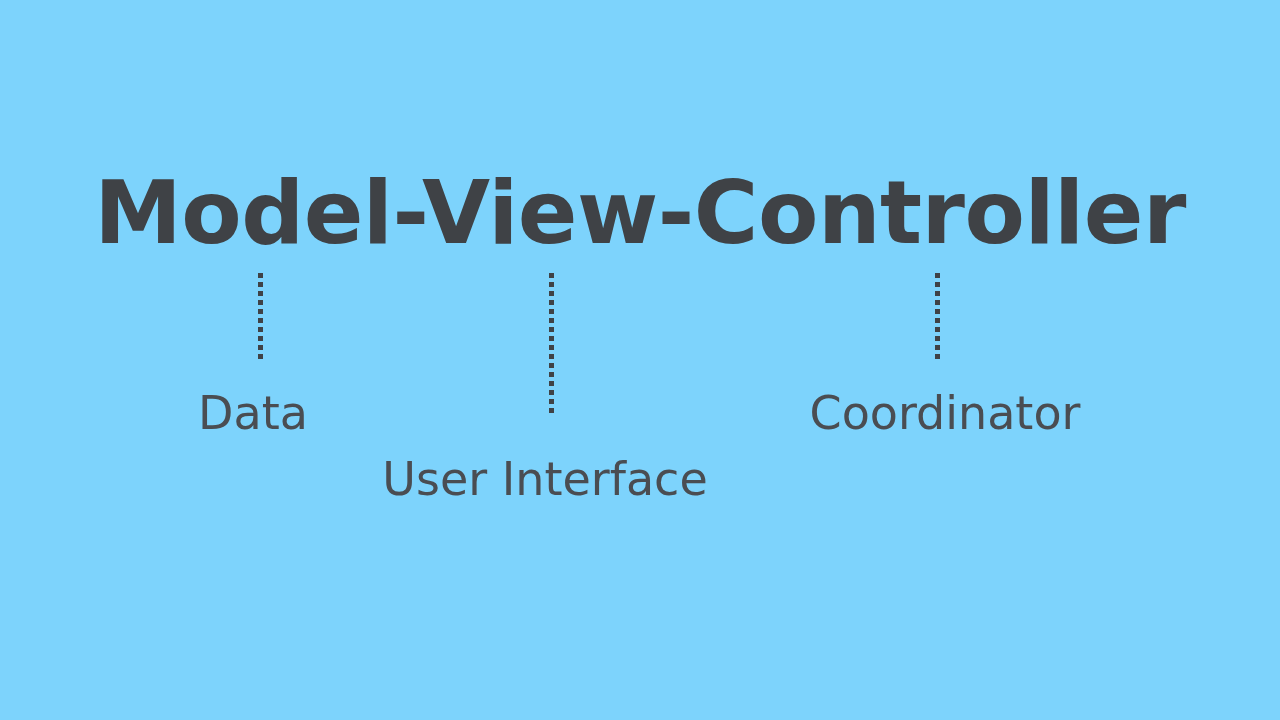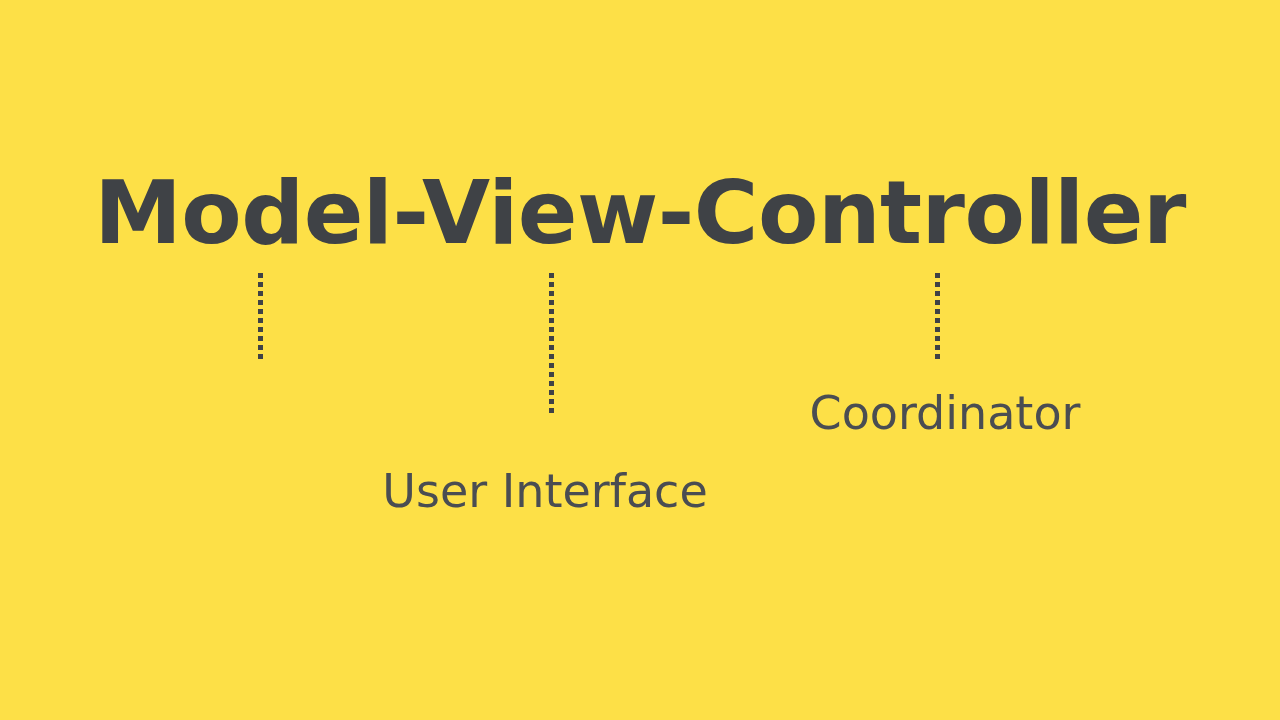--- a/index.html
+++ b/index.html
@@ -12,21 +12,21 @@
     height: 720px;
     background: #ffffff;
     font-family: "DejaVu Sans", sans-serif;
     overflow: hidden;
   }
 
   #slide {
     position: relative;
     width: 1280px;
     height: 720px;
-    background: #fde047;
+    background: #7dd3fc;
   }
 
   
   .title {
     position: absolute;
     left: 0;
     top: 161px;
     width: 1280px;
     text-align: center;
     font-family: "DejaVu Sans", sans-serif;
@@ -72,18 +72,19 @@
 <div id="slide">
 
   <div class="title">Model-View-Controller</div>
 
   <div class="connector" style="left:258px; top:273px; height:90px;"></div>
 
   <div class="connector" style="left:549px; top:273px; height:142px;"></div>
 
   <div class="connector" style="left:935px; top:273px; height:90px;"></div>
 
+  <div class="leaf-label" style="left:253px; top:385px;">Data</div>
 
-  <div class="leaf-label" style="left:545px; top:463px;">User Interface</div>
+  <div class="leaf-label" style="left:545px; top:451px;">User Interface</div>
 
   <div class="leaf-label" style="left:926px; top:385px;margin-left:19px;">Coordinator</div>
 
 </div>
 
 </body></html>

